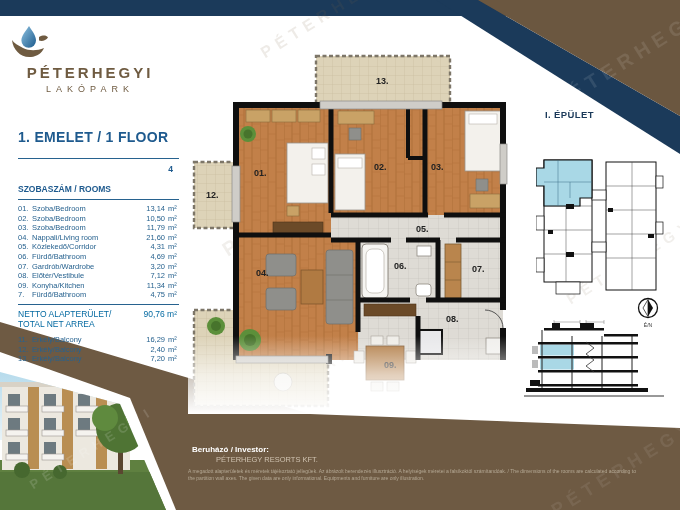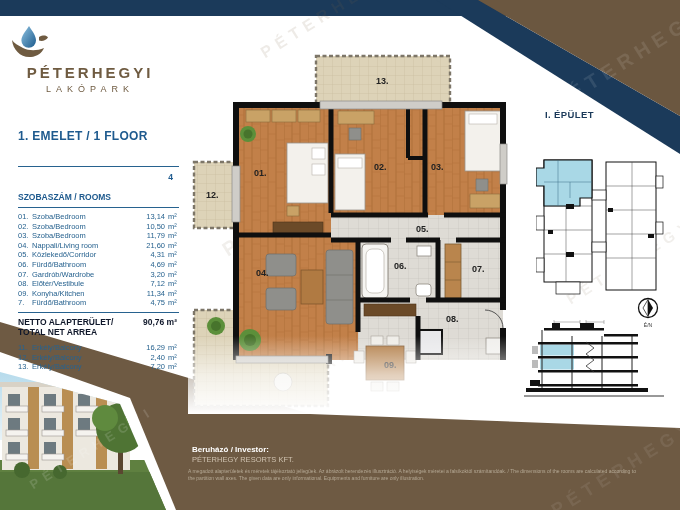--- a/index.html
+++ b/index.html
@@ -6,44 +6,44 @@
   .page{position:relative;width:680px;height:510px;background:#fff;overflow:hidden;
         font-family:"Liberation Sans",sans-serif;margin:0 auto;}
   svg{display:block;}
   .abs{position:absolute;}
   
   .logo{left:8px;top:24px;width:164px;text-align:center;color:#6f5b41;}
   .logo-title{font-size:15px;letter-spacing:3px;font-weight:bold;margin-top:2px;}
   .logo-sub{font-size:9px;letter-spacing:5px;margin-top:3px;}
   
   .left-panel{left:18px;top:129px;width:161px;color:#27628f;}
-  .floor-header{font-size:12px;font-weight:bold;letter-spacing:.3px;color:#1e5a8e;
-                padding-bottom:23px;border-bottom:1.5px solid #27628f;}
+  .floor-header{font-size:14px;font-weight:bold;letter-spacing:.3px;color:#1e5a8e;
+                padding-bottom:13px;border-bottom:1.5px solid #27628f;}
   .rooms-header{display:flex;font-size:8.5px;font-weight:bold;color:#1e5a8e;
                 padding:5px 0 5px 0;border-bottom:1.5px solid #27628f;}
   .rooms-header .rh-label{flex:1;margin-top:20px;}
   .rooms-header .rh-value{width:20px;text-align:right;padding-right:6px;}
   .room-list{margin-top:4px;}
   .room-row{display:flex;font-size:7.5px;line-height:9.6px;}
   .rr-no{width:14px;}
   .rr-name{flex:1;}
   .rr-area{width:24px;text-align:right;}
   .rr-unit{width:11px;padding-left:3px;}
   .net-block{border-top:1.5px solid #27628f;margin-top:4px;padding-top:4px;
-             display:flex;font-weight:bold;color:#0f172a;}
+             display:flex;font-weight:normal;color:#0369a1;}
   .net-labels{flex:1;font-size:8.5px;line-height:10.5px;}
   .net-value{font-size:8.5px;padding-right:2px;}
   .balcony-list{margin-top:5px;}
   
   .building-title{left:545px;top:109px;font-size:9.5px;font-weight:bold;
                   letter-spacing:.4px;color:#1b3a5a;}
   
   .footer-block{color:#fff;}
   .fb-label{font-size:8px;font-weight:bold;line-height:11px;}
-  .fb-value{font-size:7.5px;color:#cfc2b0;line-height:10px;}
+  .fb-value{font-size:7.5px;color:#cfc2b0;line-height:10px;text-align:center;}
   .investor{left:192px;top:444px;width:150px;}
   .architect{left:347px;top:432px;width:200px;}
   .disclaimer{left:188px;top:468px;width:484px;font-size:5px;line-height:7px;color:#b5a995;}
   
   .wm{position:absolute;pointer-events:none;font-weight:bold;white-space:nowrap;
       transform:rotate(-32deg);letter-spacing:6px;}
 </style>
 </head>
 <body>
 

